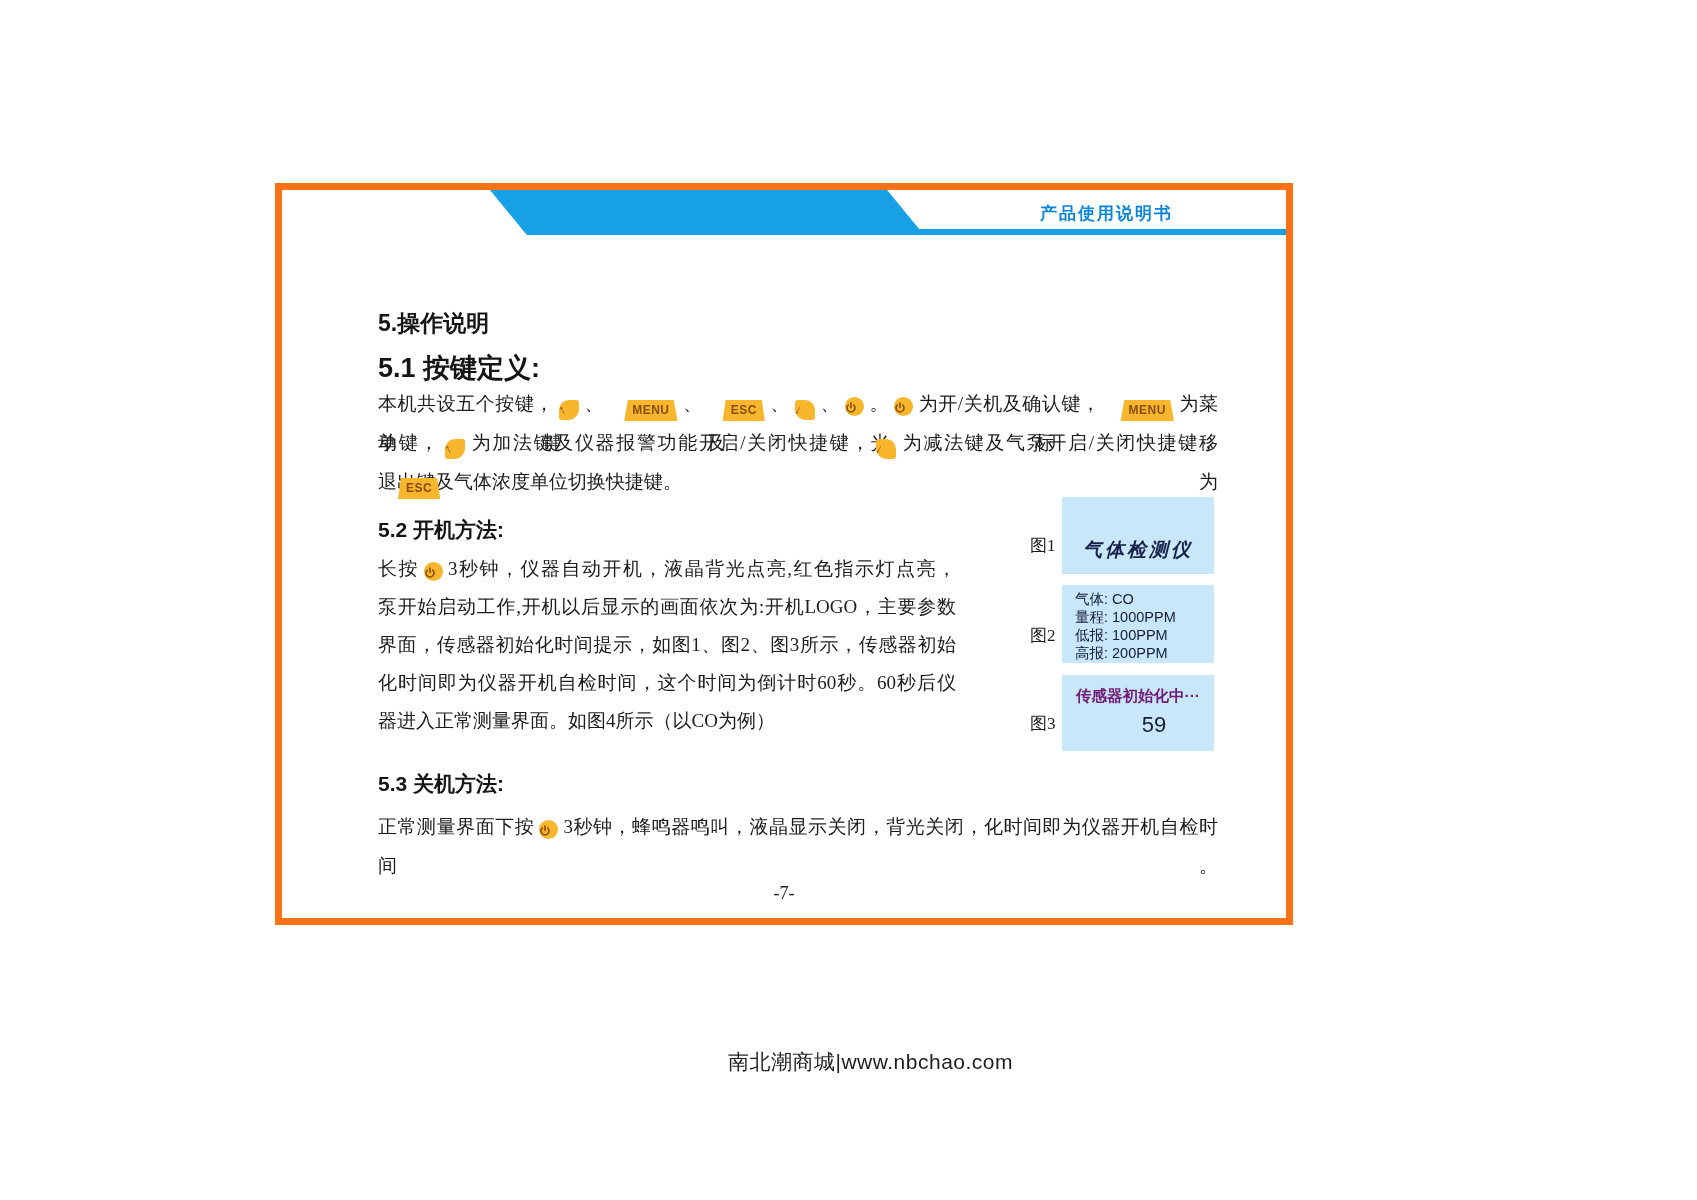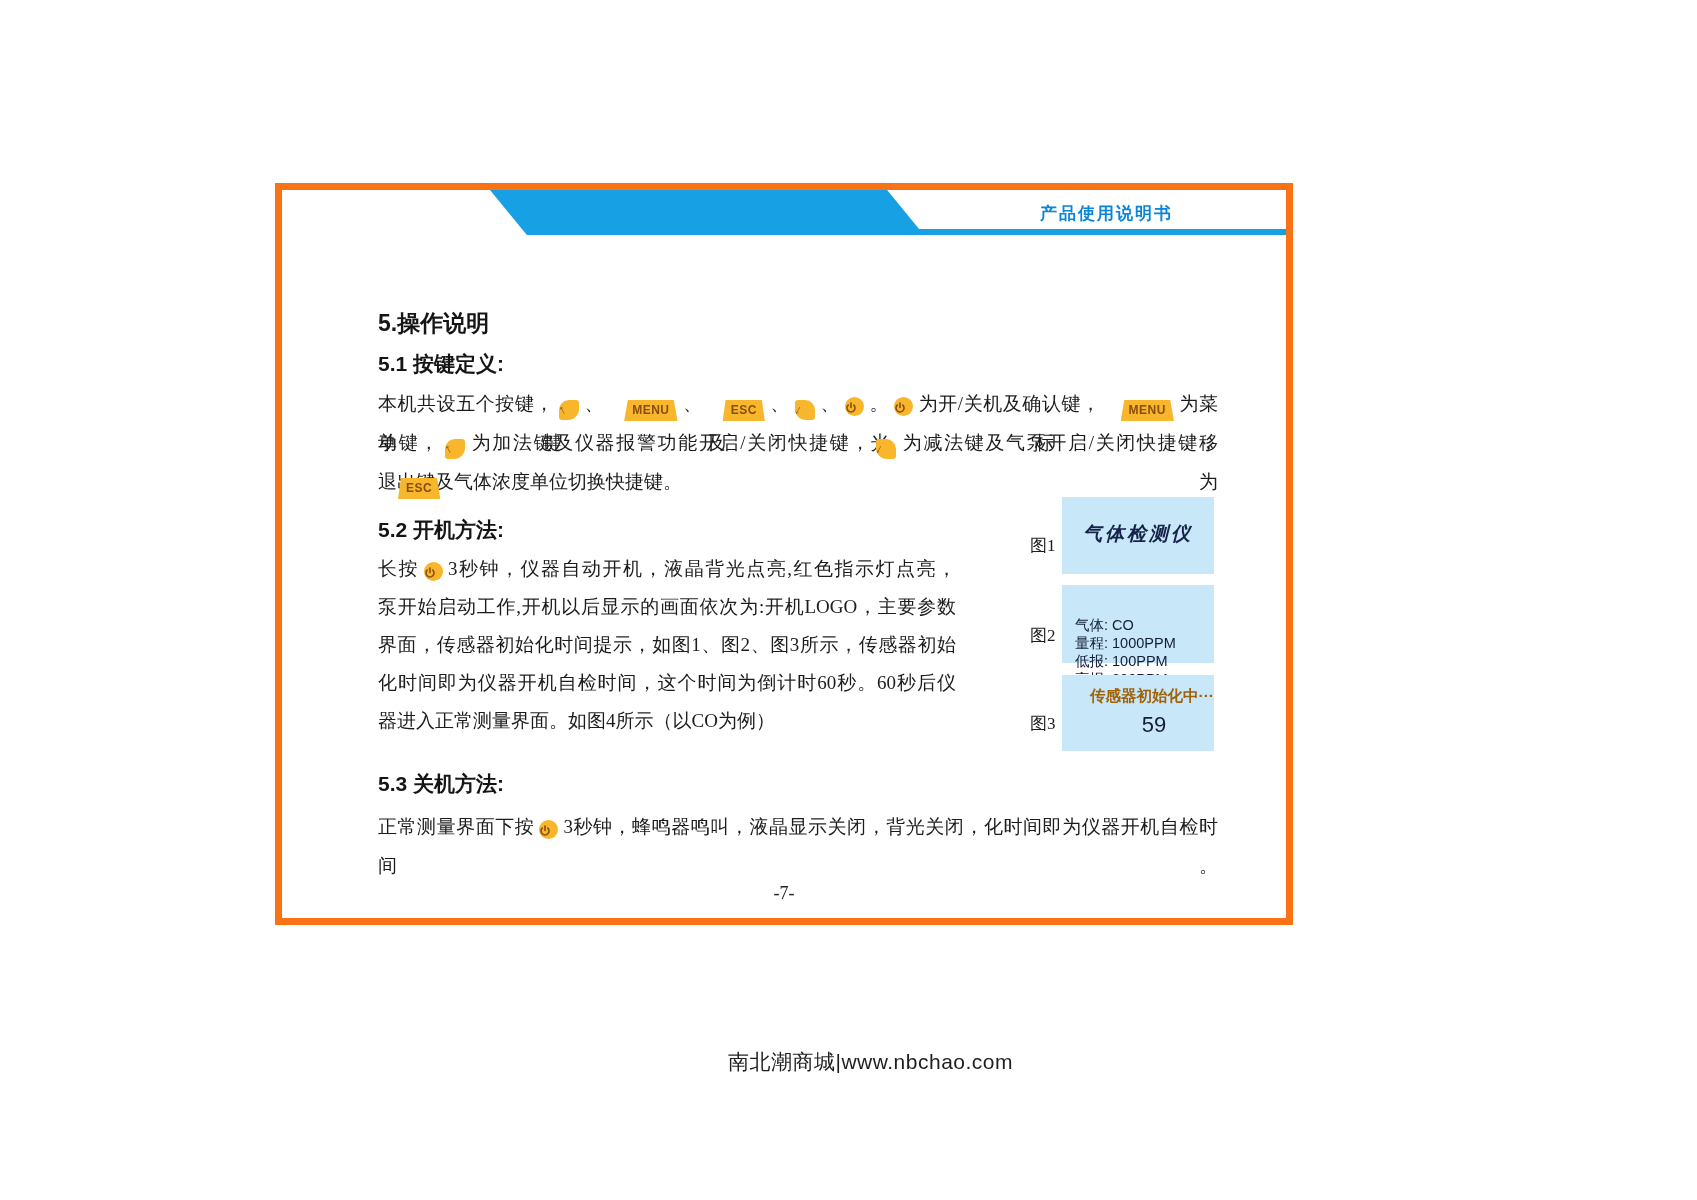--- a/index.html
+++ b/index.html
@@ -27,21 +27,21 @@
     font-weight:700;font-size:17px;color:#0a85d9;letter-spacing:2px;
     white-space:nowrap;
   }
   
   .h-sec{
     position:absolute;left:96px;
     font-family:"Liberation Sans","DejaVu Sans",sans-serif;
     font-weight:700;color:#151515;white-space:nowrap;
   }
   .h5{top:118px;font-size:23px;}
-  .h51{top:160px;font-size:21px;}
+  .h51{top:160px;font-size:27px;}
   .h52{top:326px;font-size:21px;}
   .h53{top:580px;font-size:21px;}
   
   .para{position:absolute;left:96px;}
   .p51{top:194px;width:840px;}
   .p52{top:360px;width:578px;}
   .p53{top:617px;width:840px;}
   .line{
     font-size:19px;line-height:39px;height:39px;white-space:nowrap;
     color:#1c1c1c;
@@ -79,34 +79,34 @@
   }
   .fl1{top:332px;} .fl2{top:422px;} .fl3{top:510px;}
   .fig-box{
     position:absolute;left:780px;width:152px;background:#c8e7f8;
     box-sizing:border-box;color:#1b2340;
   }
   .fb1{top:307px;height:77px;}
   .fb2{top:395px;height:78px;}
   .fb3{top:485px;height:76px;}
   .fb1 .screen{
-    display:block;text-align:center;margin-top:24px;
+    display:block;text-align:center;margin-top:40px;
     font-family:"DejaVu Serif","Liberation Serif",serif;
     font-style:italic;font-weight:700;font-size:19px;letter-spacing:3px;
     color:#16224a;white-space:nowrap;
   }
-  .fb2 .rows{padding:12px 0 0 13px;margin-top:19px;}
+  .fb2 .rows{padding:5px 0 0 13px;}
   .fb2 .row{
     font-family:"Liberation Sans","DejaVu Sans",sans-serif;
     font-size:14.5px;line-height:18px;color:#141d38;white-space:nowrap;
   }
   .fb3 .status{
-    text-align:right;margin-top:11px;
+    text-align:center;margin-top:11px;
     font-family:Liberation Sans, sans-serif;
-    font-size:15.5px;font-weight:600;color:#a16207;white-space:nowrap;
+    font-size:15.5px;font-weight:600;color:#701a75;white-space:nowrap;
   }
   .fb3 .count{
     text-align:center;margin-top:5px;
     font-family:"Liberation Sans","DejaVu Sans",sans-serif;
     font-size:22px;color:#141d38;margin-left:32px;
   }
   
   .pageno{
     position:absolute;left:0;right:0;top:693px;text-align:center;
     font-size:18px;color:#222222;

